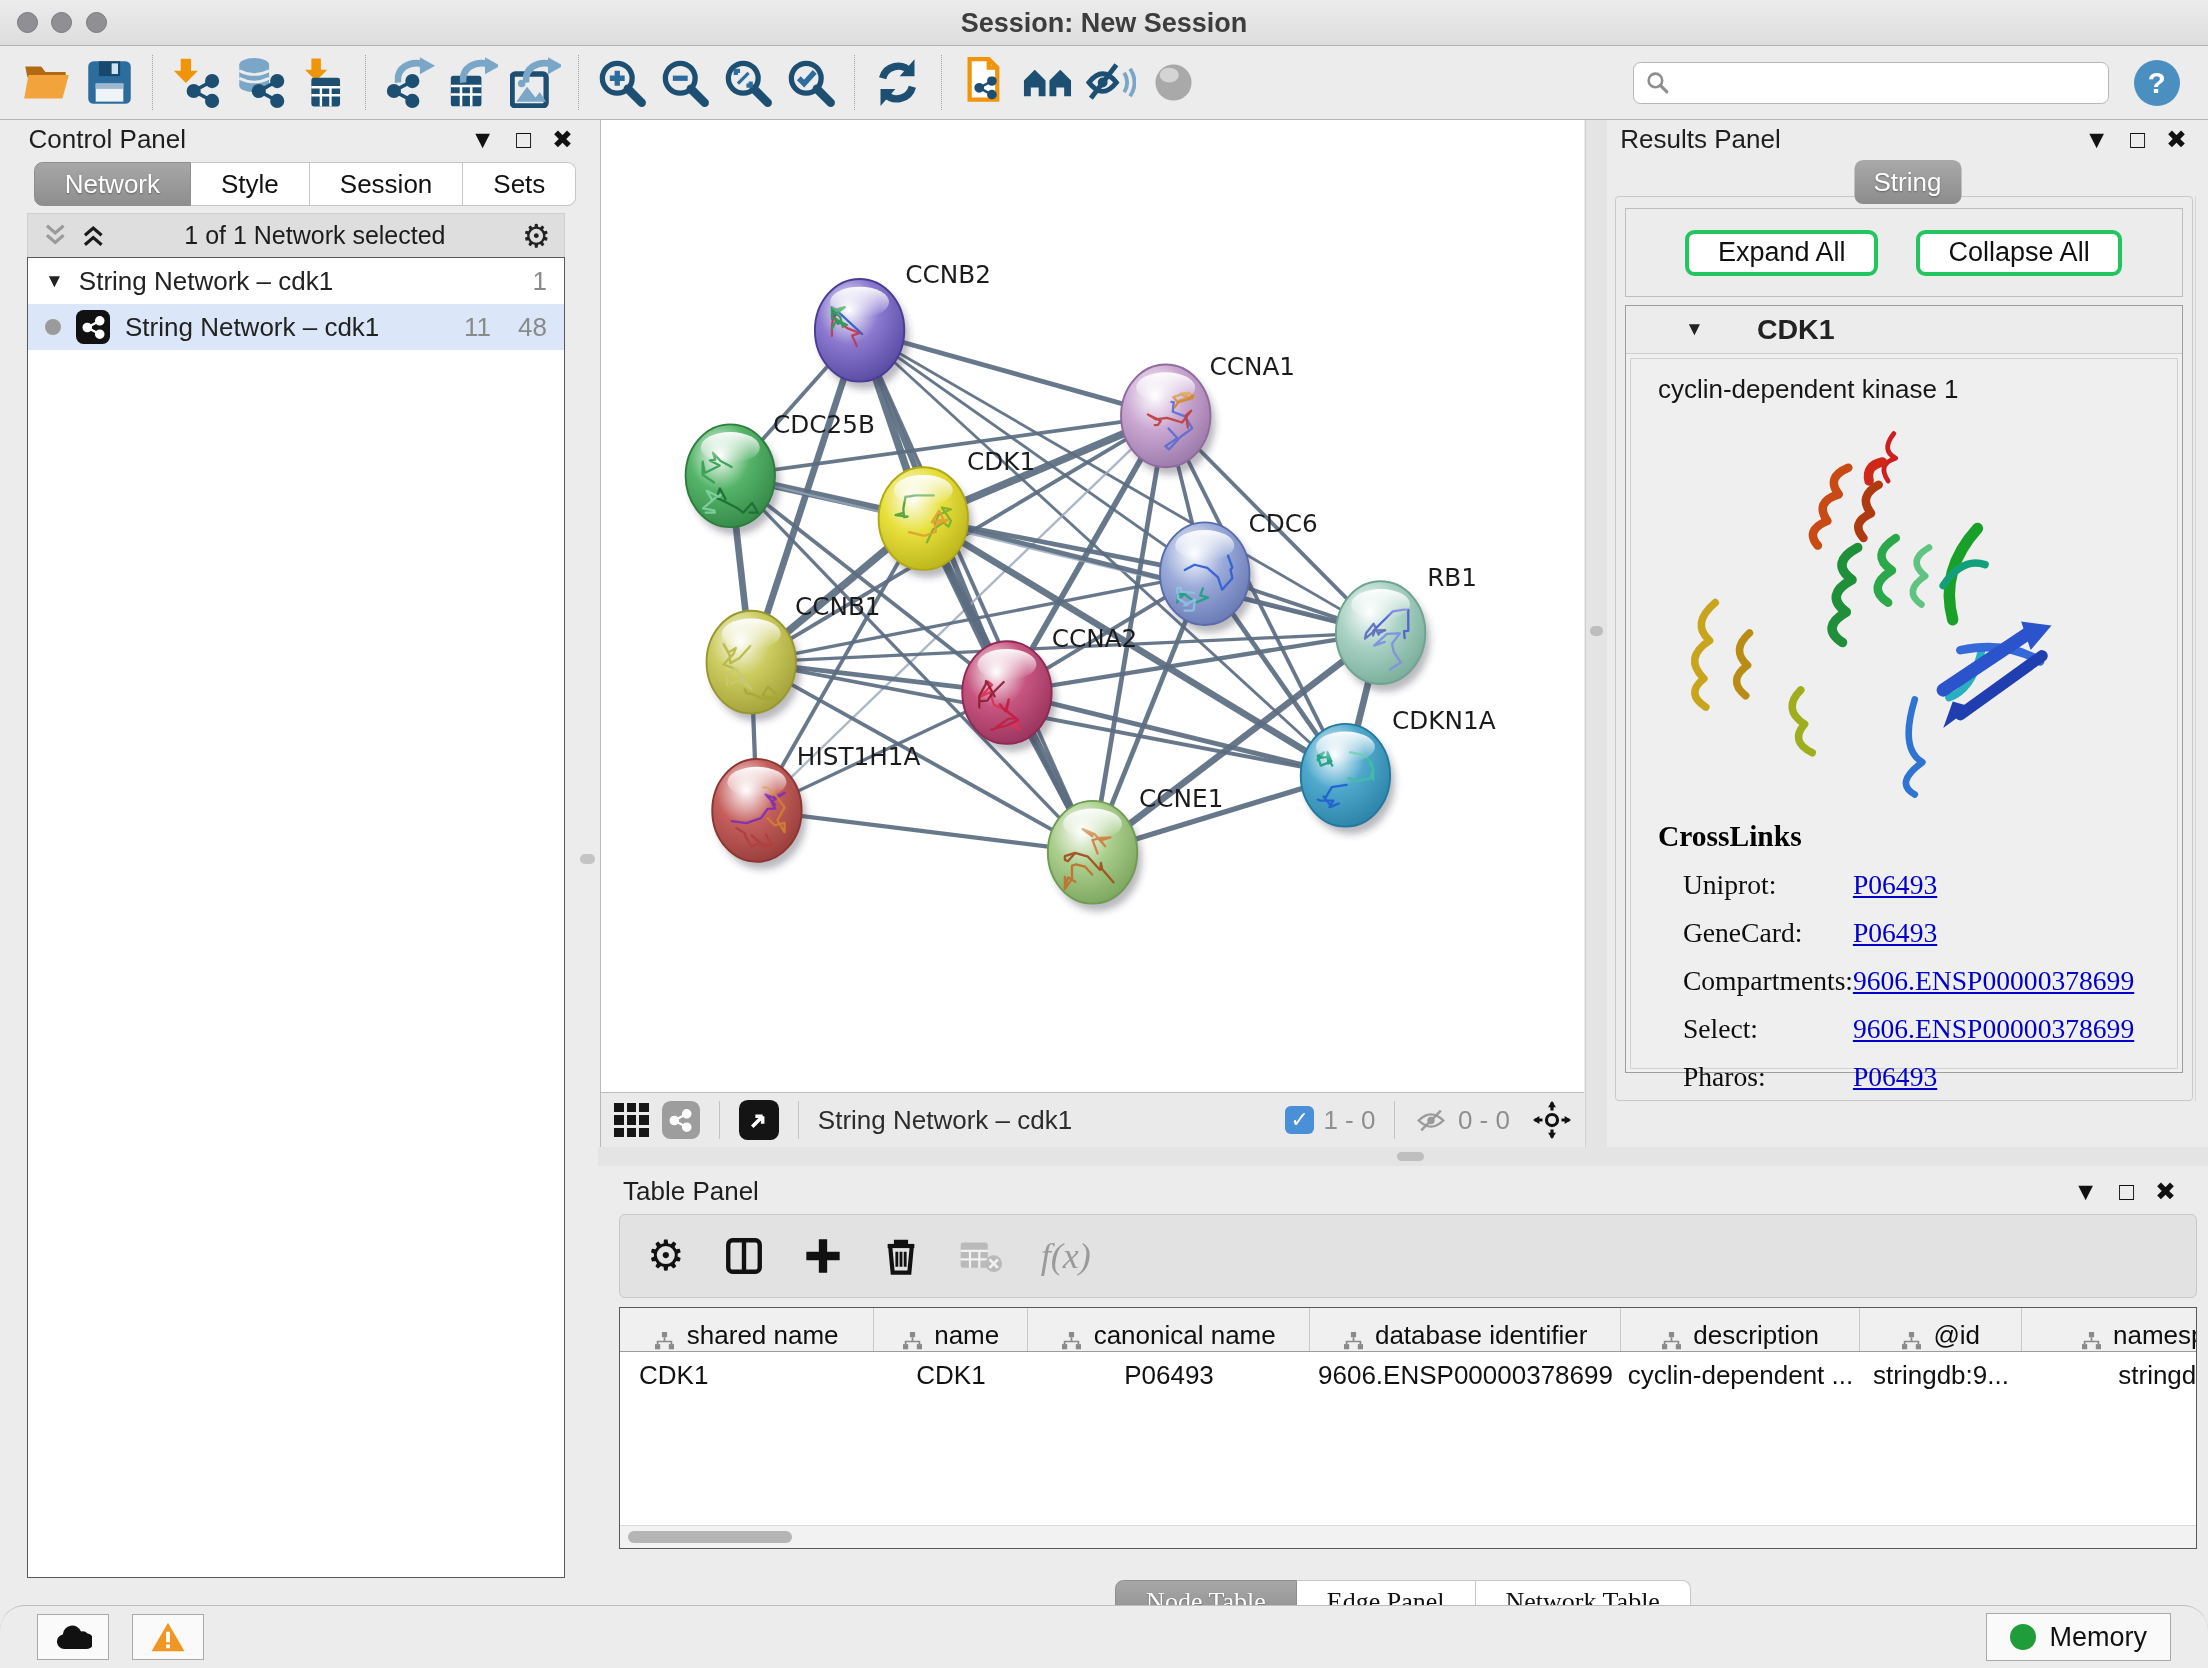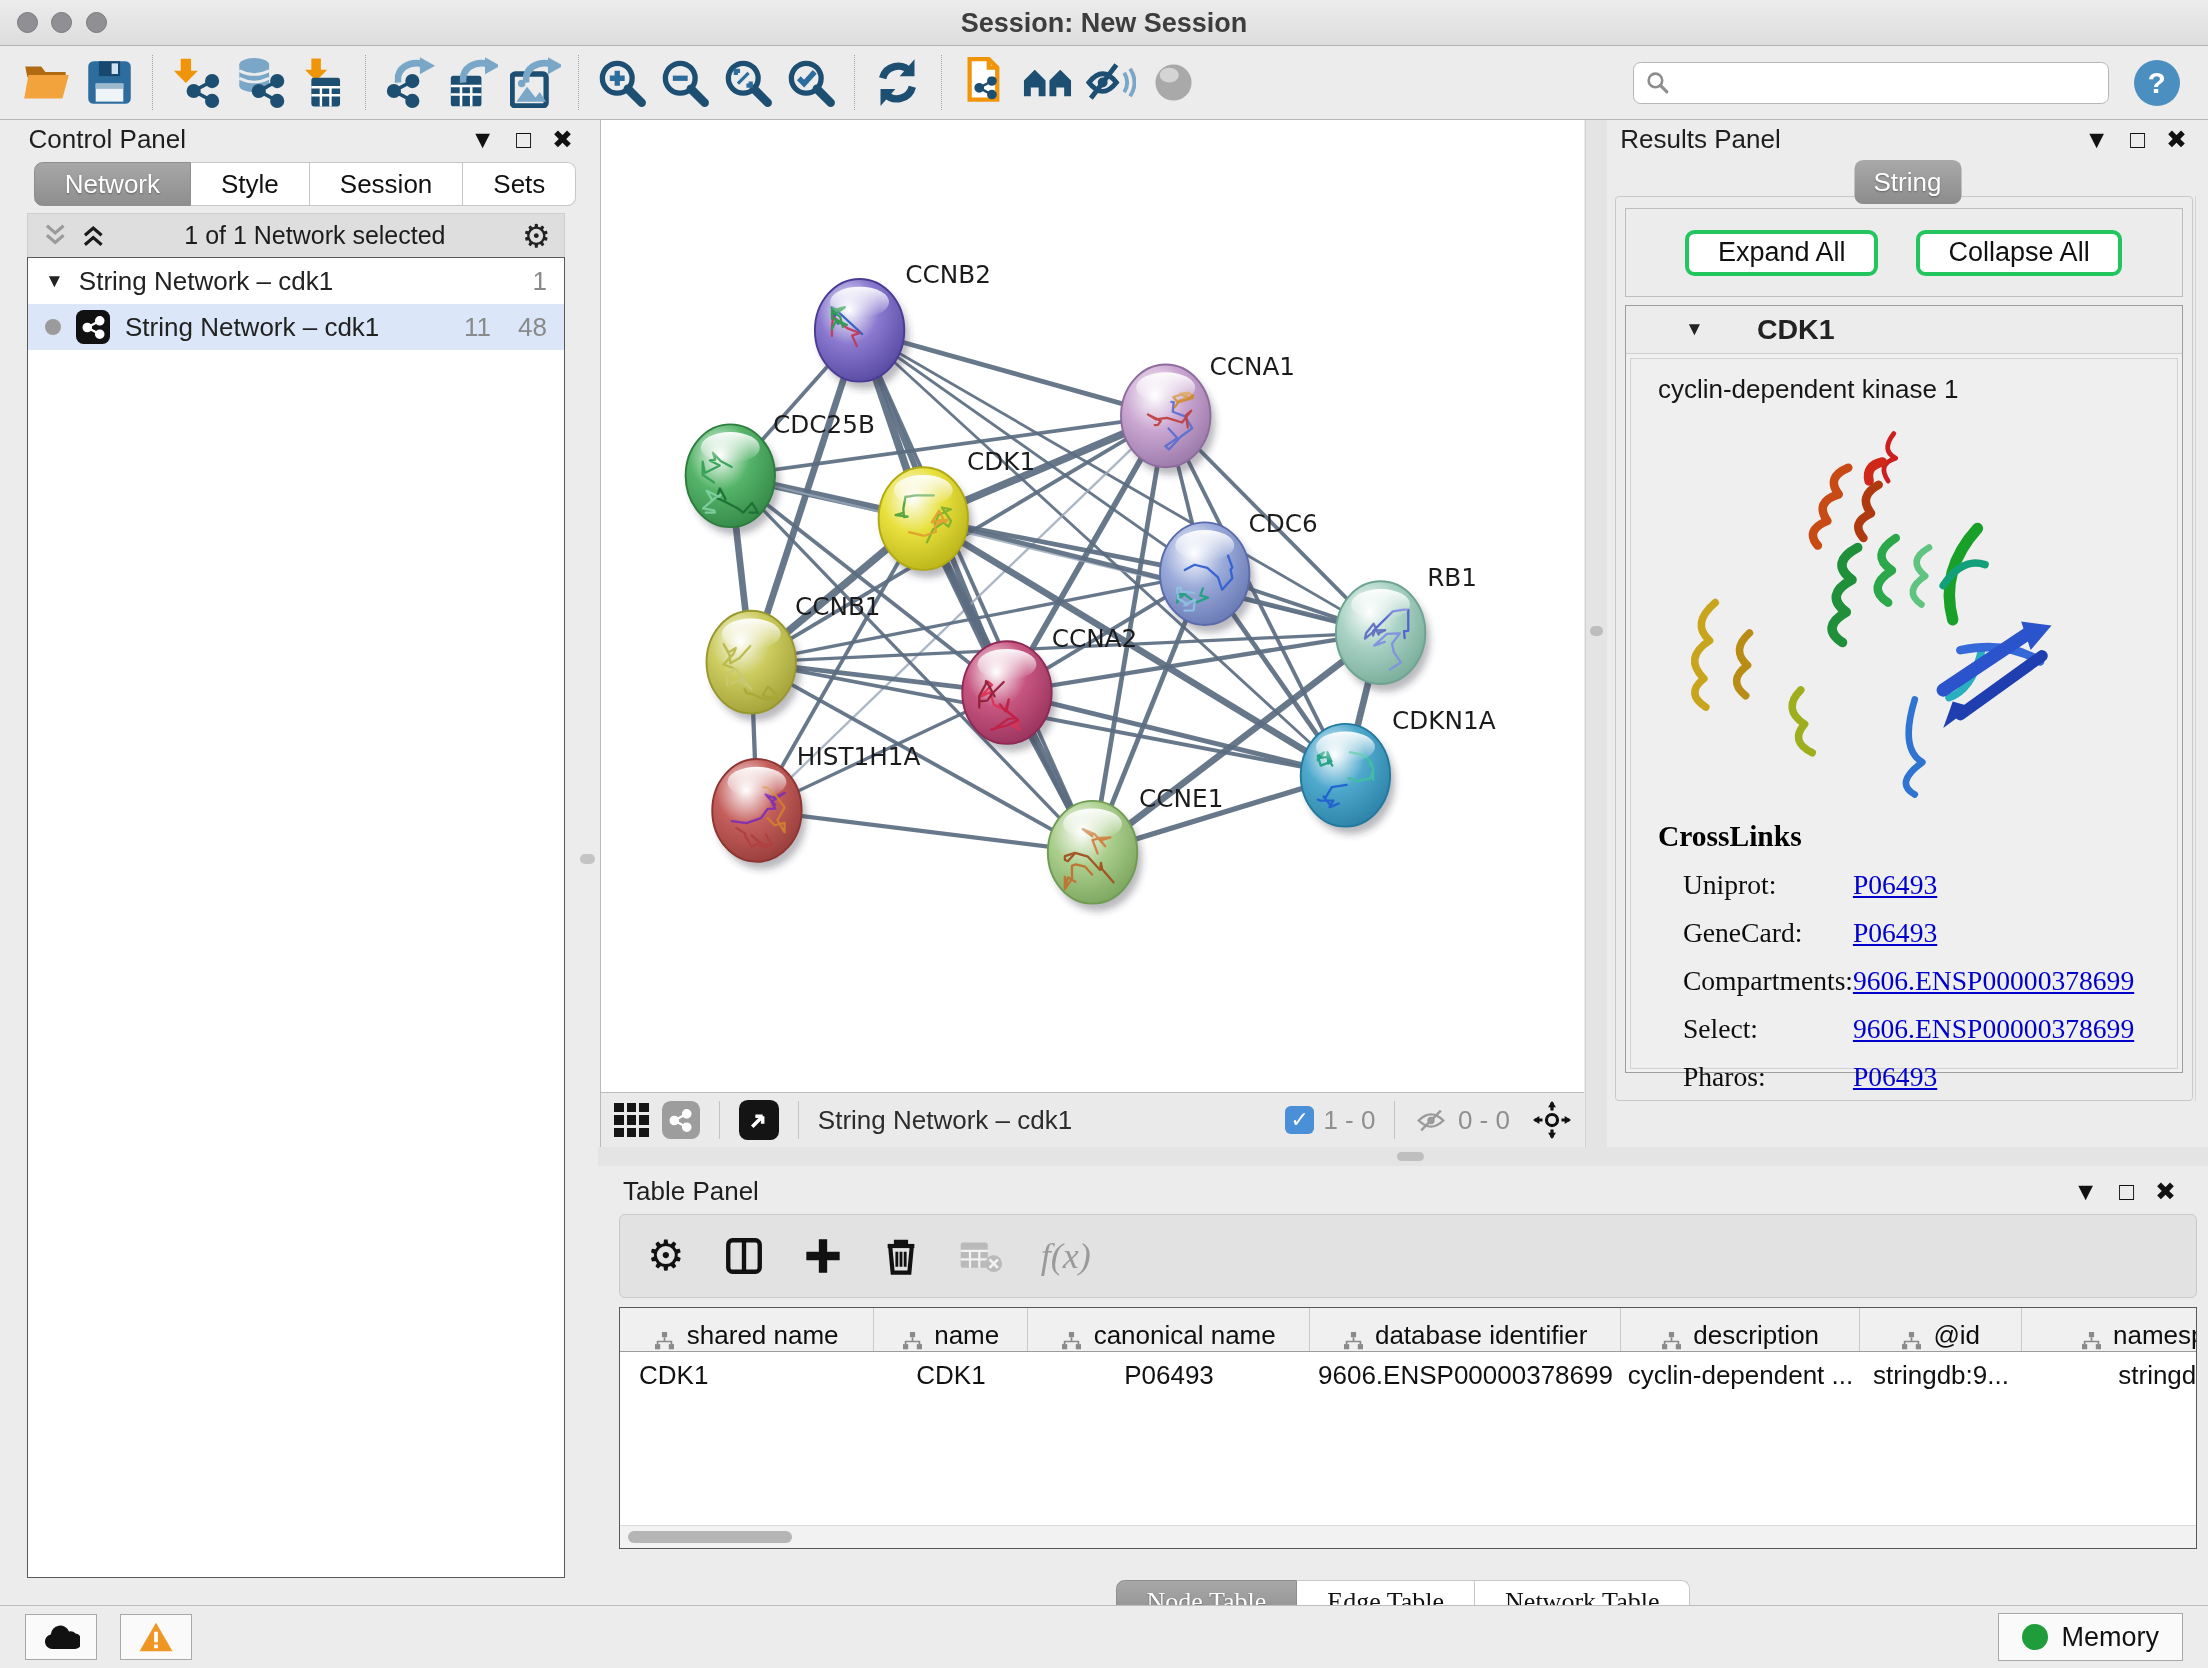--- a/index.html
+++ b/index.html
@@ -120,21 +120,21 @@
     border-right:1px solid #c9c9c9; flex:none; overflow:hidden; }
   .trow { display:flex; height:46px; align-items:center; }
   .td { font-size:26px; color:#111; flex:none; display:flex; justify-content:center; overflow:hidden; white-space:nowrap; }
   .td.first { justify-content:flex-start; padding-left:19px; }
   .hscroll { position:absolute; left:0; right:0; bottom:0; height:23px; background:#f2f2f2; border-top:1px solid #dadada; }
   .hscroll .handle { position:absolute; left:7.6px; top:4.8px; width:164px; height:12.4px; border-radius:6.7px; background:#b5b5b5; }
   .tp-tabs { margin-top:31px;font-family:Liberation Serif, serif; }
 
   
   .statusbar { position:absolute; left:0; bottom:0; width:2208px; height:63px; background:#ececec;
-    border-top:1px solid #bdbdbd; display:flex; align-items:center; padding:0 25px; }
+    border-top:1px solid #bdbdbd; display:flex; align-items:center; padding:0 37px;border-radius:25px; }
   .sq-btn { width:72px; height:46px; background:#fafafa; border:1.9px solid #a9a9a9; display:flex;
     align-items:center; justify-content:center; margin-right:23px; }
   .memory-btn { margin-left:auto; height:48px; padding:0 23px; background:#fafafa; border:1.9px solid #a9a9a9;
     display:flex; align-items:center; gap:13.3px; font-size:27px; color:#111; }
   .green-dot { width:26px; height:26px; border-radius:50%; background:#1f9d3a; }
 
   svg text { font-family:"DejaVu Sans","Liberation Sans",sans-serif; }
 </style>
 </head>
 <body>
@@ -845,21 +845,21 @@
           <div class="td" style="width: 162px;">stringdb:9...</div>
           <div class="td" style="width: 285px;">stringdb</div>
         </div>
       </div>
     <div class="hscroll">
         <span class="handle"></span>
       </div>
   </div>
   <div class="tp-tabs tabset" id="tp-tabs">
       <div class="tab active">Node Table</div>
-      <div class="tab">Edge Table</div>
+      <div class="tab">Edge Panel</div>
       <div class="tab">Network Table</div>
     </div>
 </div>
 
 <div class="statusbar">
   <span class="sq-btn">
     <svg width="38" height="28.5" viewBox="0 0 52 36">
       <path fill="#111" d="M14 34a10 10 0 0 1-2-19.8A13 13 0 0 1 37 10a9.4 9.4 0 0 1 9 2.8A9 9 0 0 1 42 34z"></path>
     </svg>
   </span>

